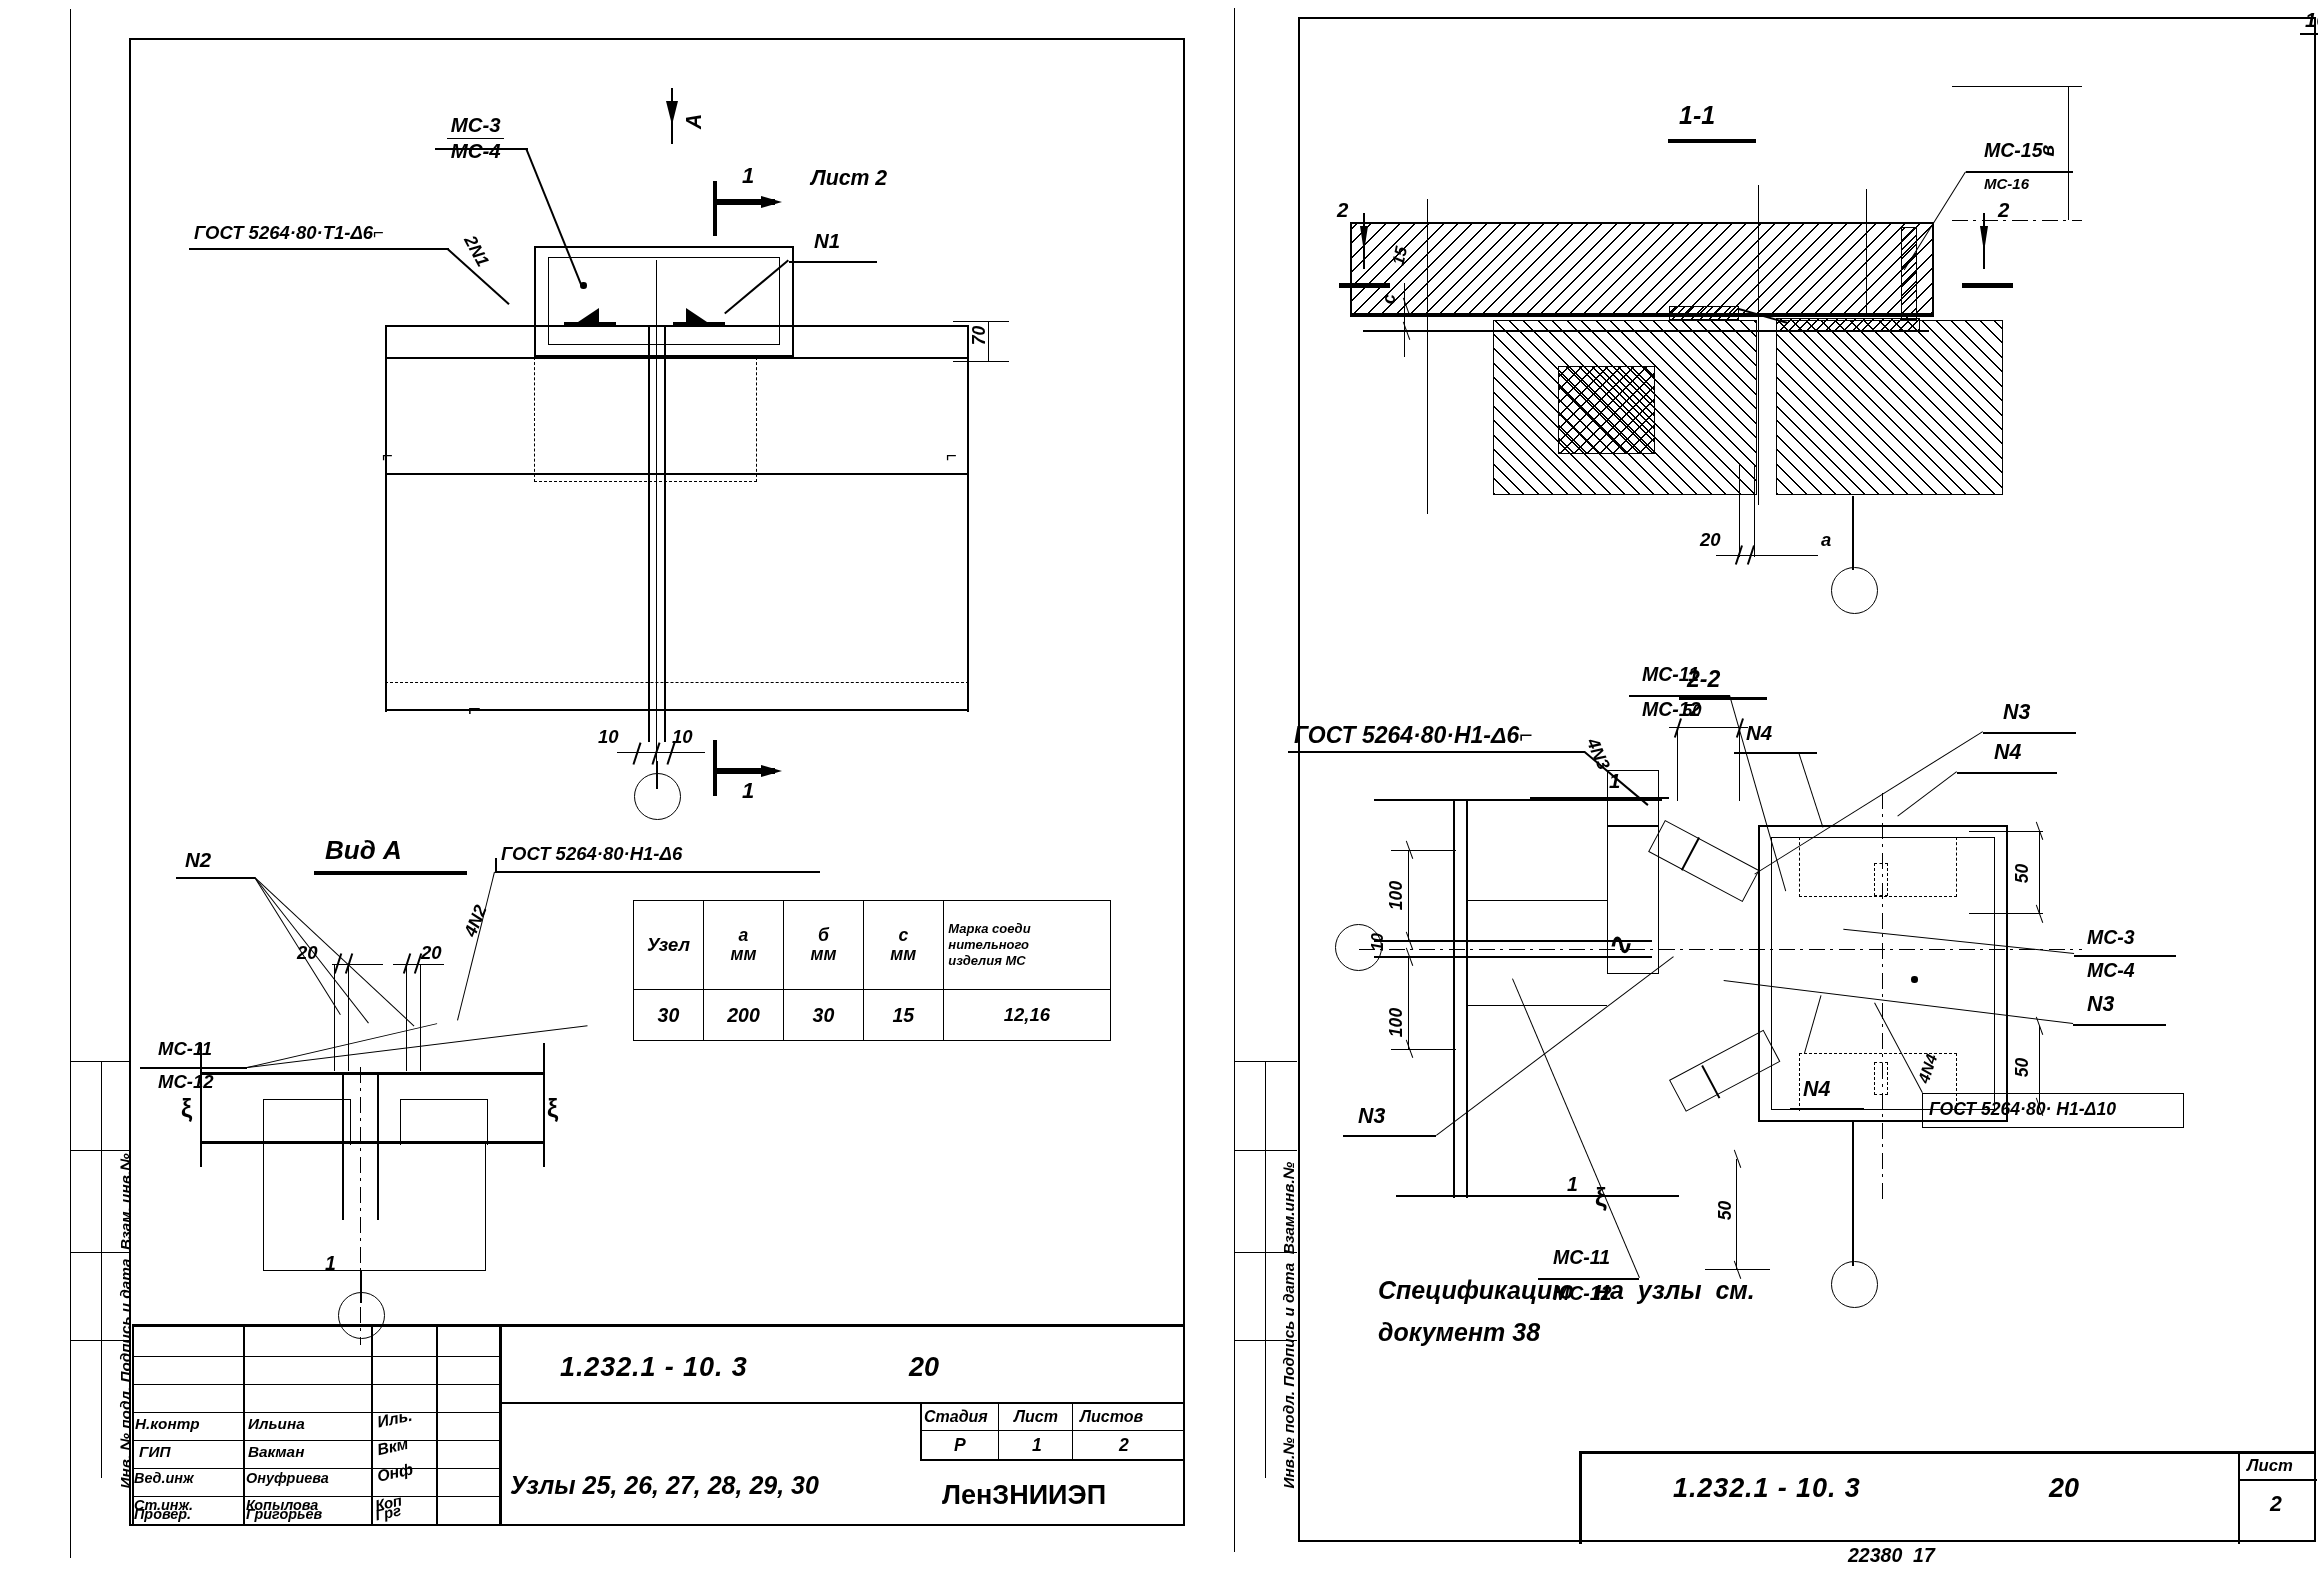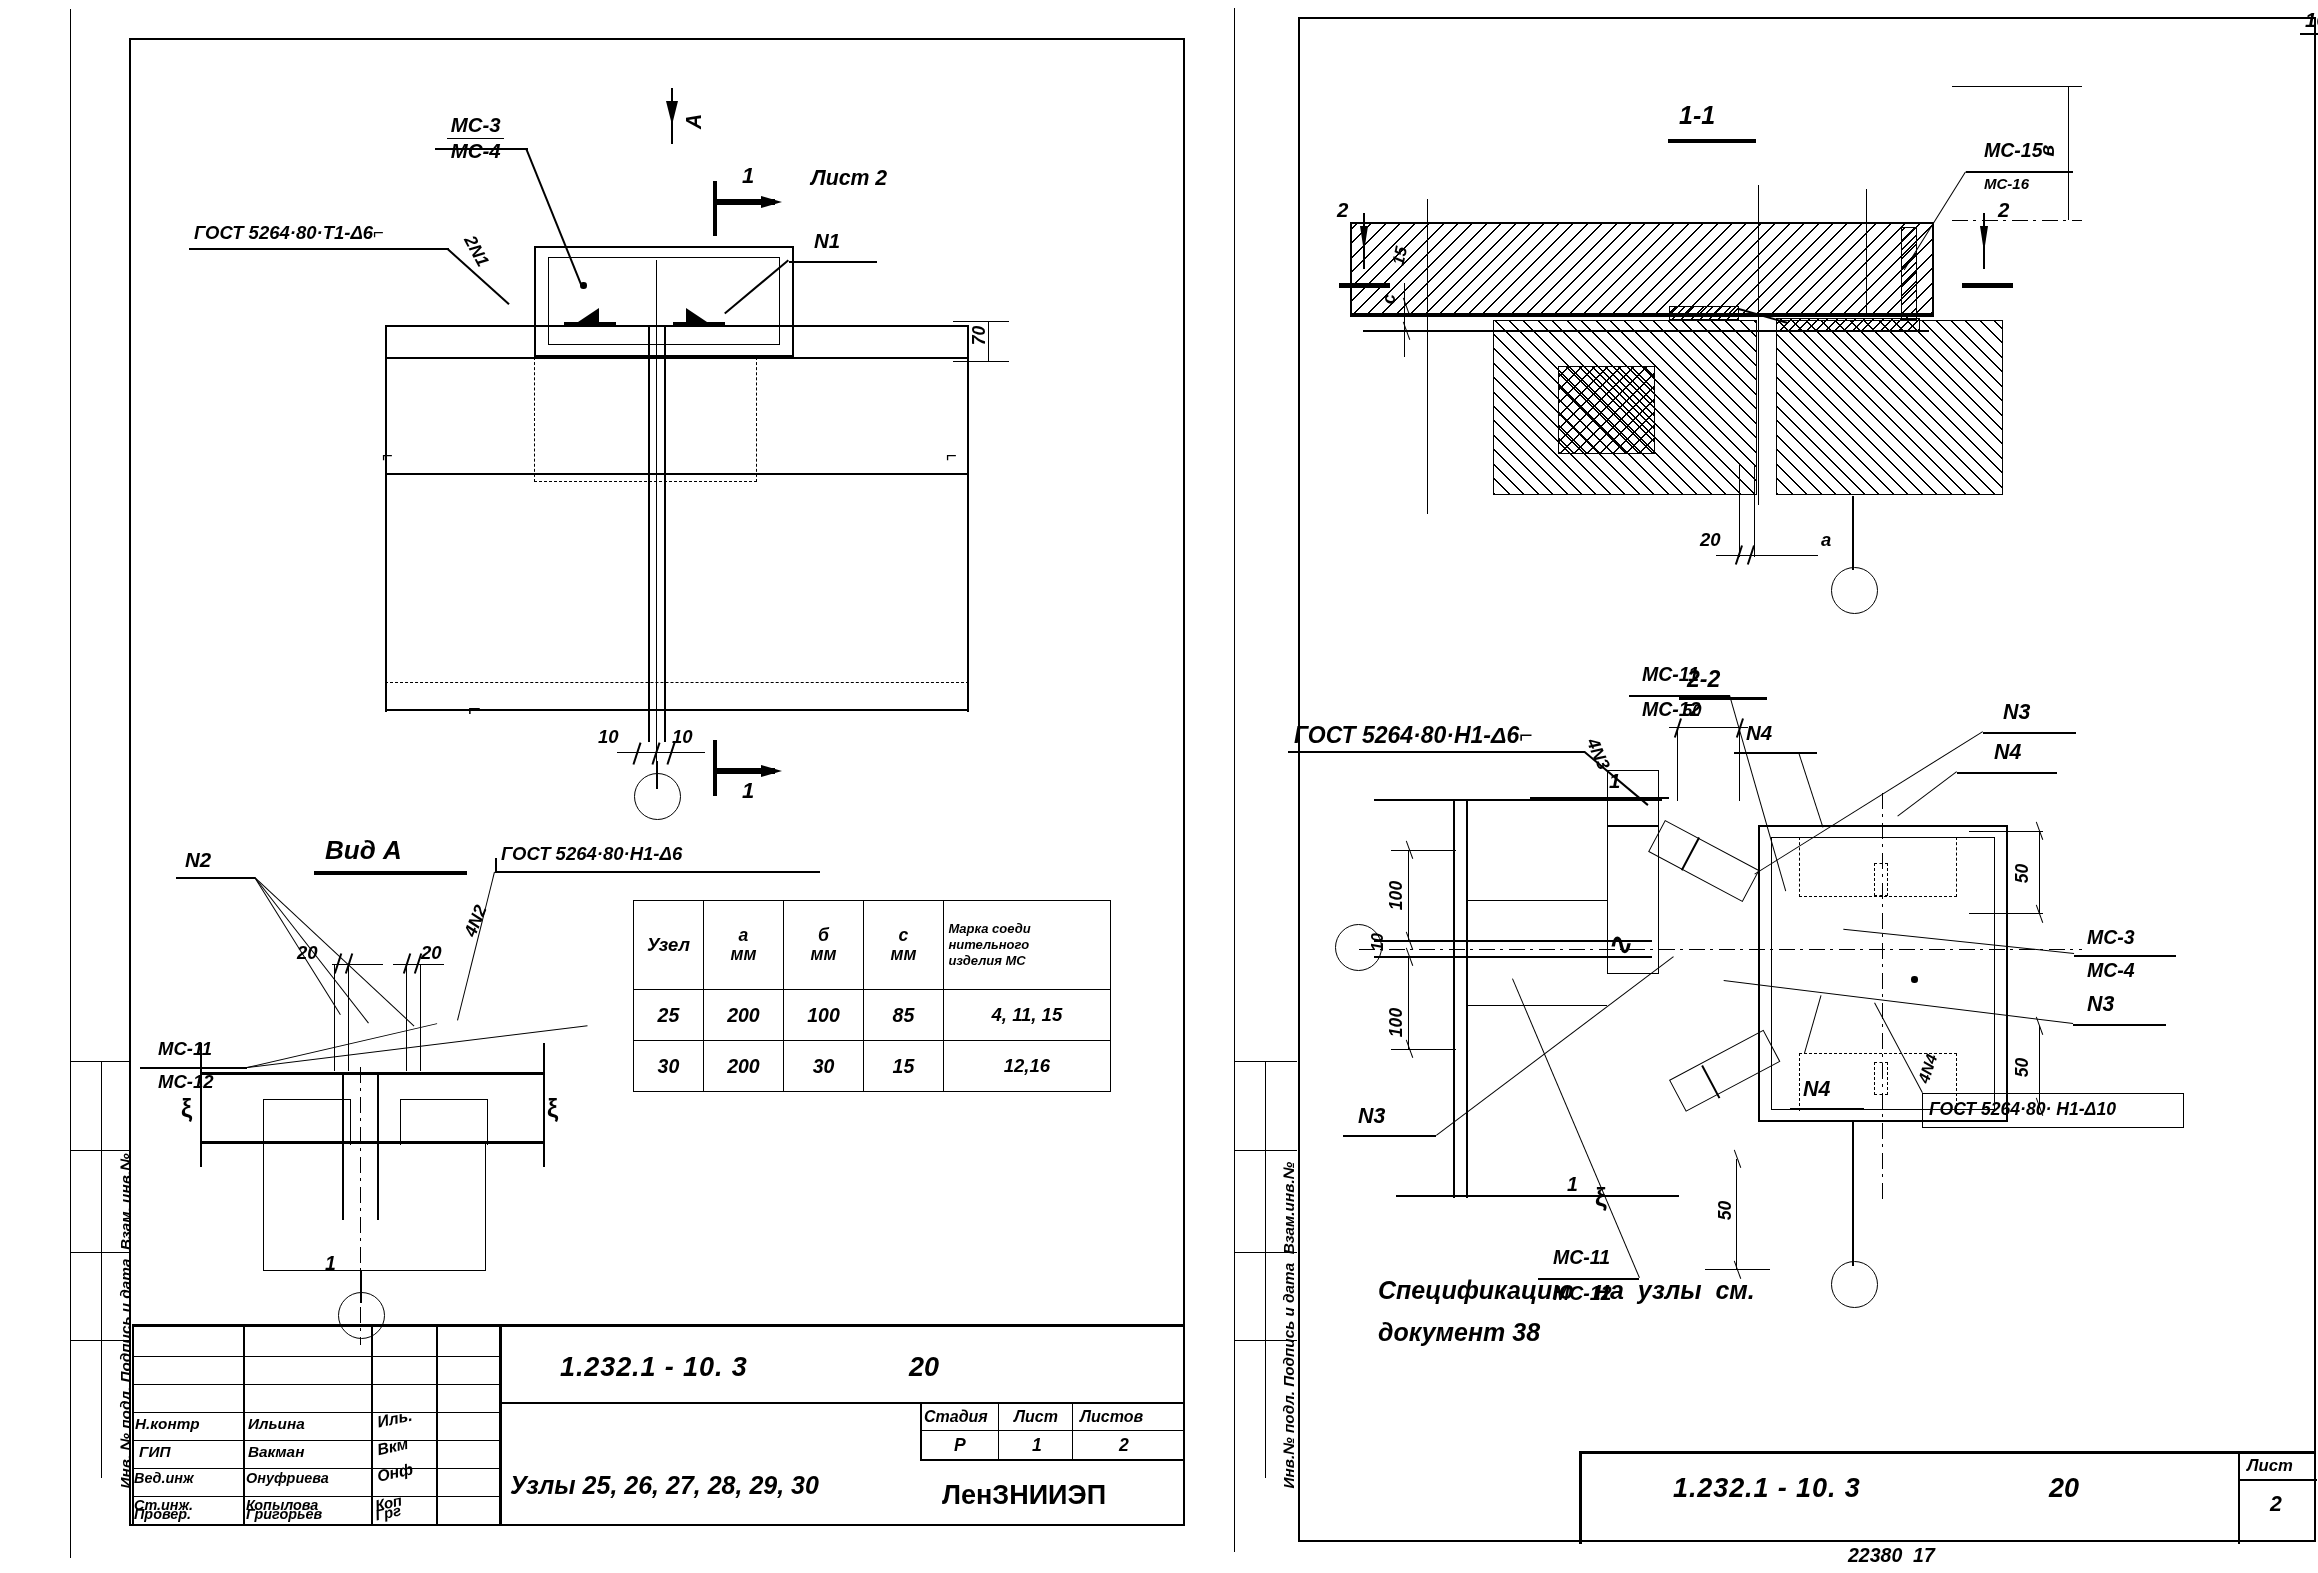--- a/index.html
+++ b/index.html
@@ -218,27 +218,20 @@
         </th>
         <th style="width:165px;font-size:13px;line-height:1.25;text-align:left;padding-left:4.6px;">
           <div>Марка соеди</div>
           <div>нительного</div>
           <div>изделия МС</div>
         </th>
       </tr>
     </thead>
     <tbody>
       <tr>
-        <td style="height:50px;font-size:19.5px;">25</td>
-        <td style="font-size:19.5px;">200</td>
-        <td style="font-size:19.5px;">100</td>
-        <td style="font-size:19.5px;">85</td>
-        <td style="font-size:18.5px;">4, 11, 15</td>
-      </tr>
-      <tr>
         <td style="height:50px;font-size:19.5px;">30</td>
         <td style="font-size:19.5px;">200</td>
         <td style="font-size:19.5px;">30</td>
         <td style="font-size:19.5px;">15</td>
         <td style="font-size:18.5px;">12,16</td>
       </tr>
     </tbody>
   </table>
 
   <div class="ln" style="left:132px;top:1324px;width:1053px;height:2.8px;"></div>

